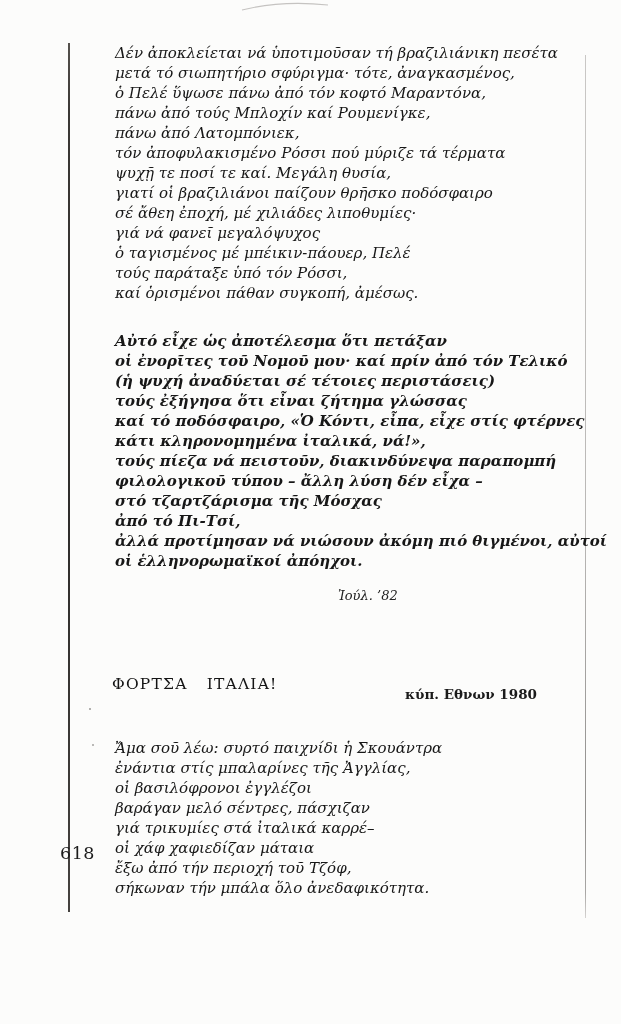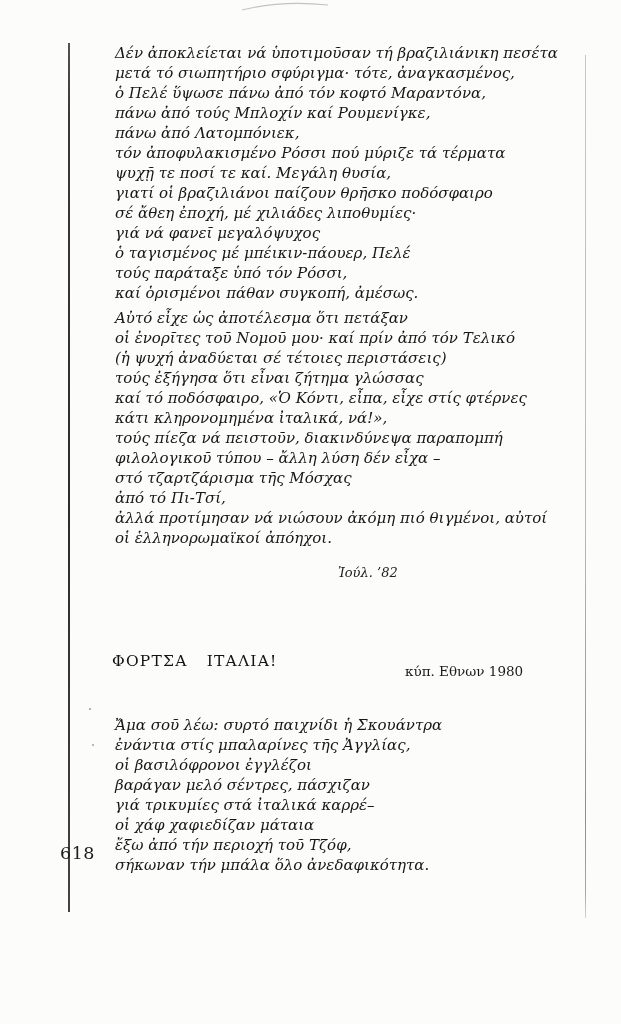--- a/index.html
+++ b/index.html
@@ -39,21 +39,21 @@
   }
   .content {
     position: absolute; left: 115px; top: 43px; width: 490px;
   }
   .stanza { white-space: nowrap; }
   .line {
     font-size: 15px; line-height: 20px;
     font-style: italic;
     color: #171717;
   }
-  .stanza-2 { margin-top: 5px; }
+  .stanza-2 { margin-top: 28px; font-weight: bold; }
   .poem-date {
     margin-top: 16px; margin-left: 223px;
     font-size: 13px; line-height: 18px;
     font-style: italic;
     color: #222;
   }
   .poem2-header {
     position: relative;
     margin-top: 69px;
     height: 20px;
@@ -65,20 +65,21 @@
     letter-spacing: 1.2px;
     word-spacing: 13px;
     color: #141414;
   }
   .poem2-attr {
     position: absolute; left: 290px; top: 11px;
     font-size: 13.5px; line-height: 18px;
     font-style: normal;
     white-space: nowrap;
     color: #1b1b1b;
+    font-weight: bold;
   }
   .stanza-3 { margin-top: 44px; }
   .speck-1 {
     position: absolute; left: 89px; top: 708px;
     width: 2px; height: 2px; border-radius: 50%;
     background: #9a9896;
   }
   .speck-2 {
     position: absolute; left: 92px; top: 744px;
     width: 2px; height: 2px; border-radius: 50%;

